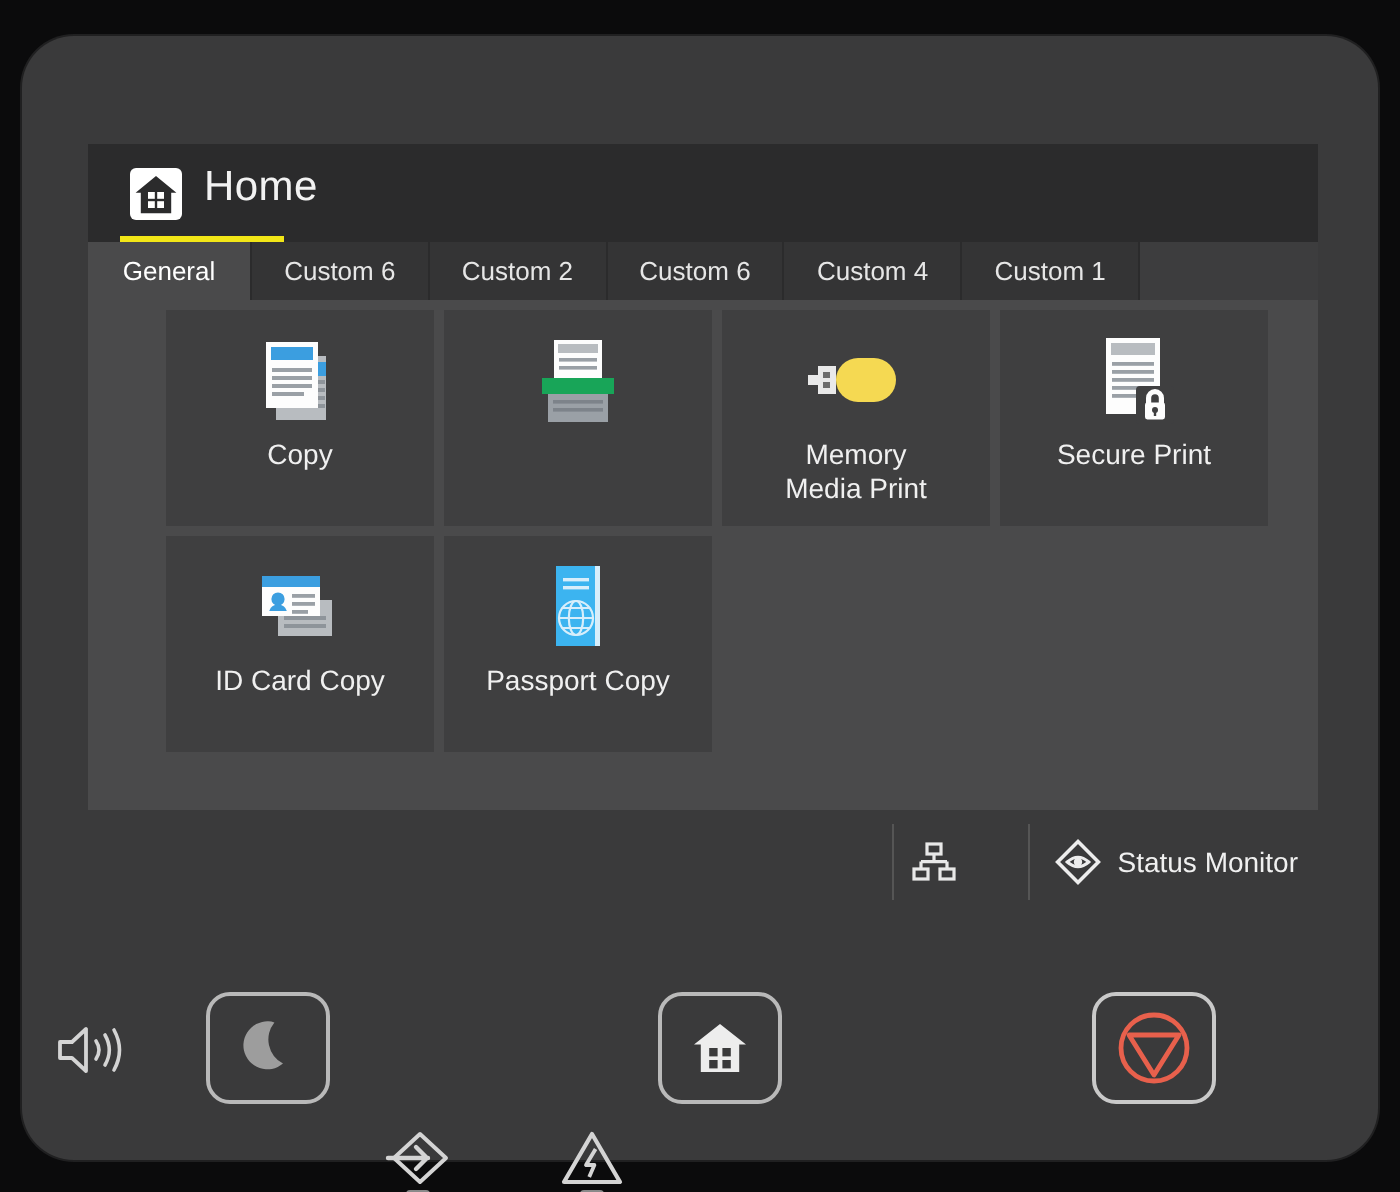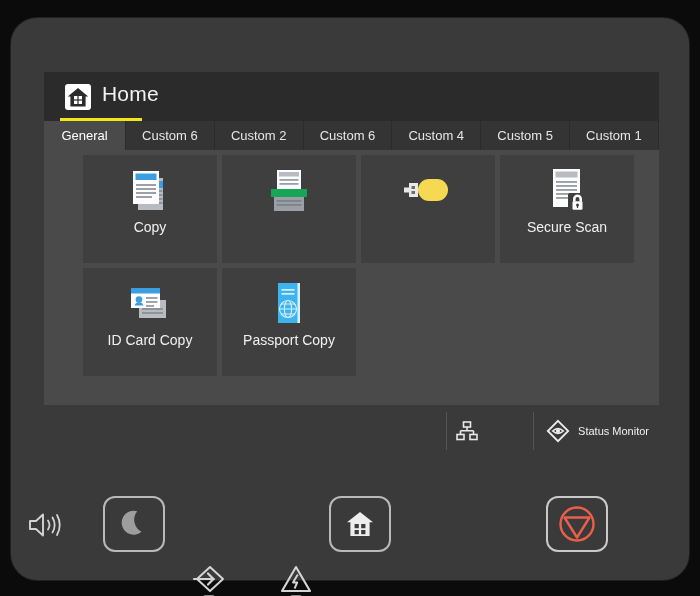--- a/index.html
+++ b/index.html
@@ -174,21 +174,21 @@
     height: 38px;
     padding-left: 12px;
     padding-right: 10px;
     border-left: 1px solid #555;
     display: flex;
     align-items: center;
     gap: 8px;
     cursor: pointer;
   }
   #status-monitor-label {
-    font-size: 11px;
+    font-size: 14px;
     color: #f0f0f0;
     white-space: nowrap;
   }
 
   
   .hw-btn {
     position: absolute;
     width: 62px;
     height: 56px;
     border: 2px solid #b9b9b9;
@@ -249,21 +249,20 @@
       <div id="page-title">Home</div>
       <div id="title-underline"></div>
     </div>
 
     <div id="tabbar">
         <div class="tab active">General</div>
         <div class="tab">Custom 6</div>
         <div class="tab">Custom 2</div>
         <div class="tab">Custom 6</div>
         <div class="tab">Custom 4</div>
-        <div class="tab">Custom 5</div>
         <div class="tab">Custom 1</div>
       </div>
 
     <div id="tilearea">
       <div id="tilegrid">
           <div class="tile">
             <span class="tile-icon">
     <svg viewBox="0 0 58 52">
       <rect x="17" y="13" width="25" height="32" fill="#b8bcc0"></rect>
       <rect x="30.5" y="16" width="11.5" height="7" fill="#3b9ee0"></rect>
@@ -295,38 +294,39 @@
           </div>
           <div class="tile">
             <span class="tile-icon">
     <svg viewBox="0 0 58 52">
       <rect x="10" y="18" width="9" height="14" fill="#e9e9e9"></rect>
       <rect x="12.5" y="21" width="3.5" height="3" fill="#6d6d6d"></rect>
       <rect x="12.5" y="26" width="3.5" height="3" fill="#6d6d6d"></rect>
       <rect x="5" y="22.5" width="5" height="5" fill="#e9e9e9"></rect>
       <rect x="19" y="14" width="30" height="22" rx="11" fill="#f5d952"></rect>
     </svg></span>
+            <span class="tile-label">Memory<br>Media Print</span>
           </div>
           <div class="tile">
             <span class="tile-icon">
     <svg viewBox="0 0 58 52">
       <rect x="15" y="4" width="27" height="38" fill="#fdfdfd"></rect>
       <rect x="17.5" y="6.5" width="22" height="6" fill="#b8bcc0"></rect>
       <rect x="18" y="16" width="21" height="1.9" fill="#9aa0a6"></rect>
       <rect x="18" y="20" width="21" height="1.9" fill="#9aa0a6"></rect>
       <rect x="18" y="24" width="21" height="1.9" fill="#9aa0a6"></rect>
       <rect x="18" y="28" width="21" height="1.9" fill="#9aa0a6"></rect>
       <rect x="18" y="32" width="14" height="1.9" fill="#9aa0a6"></rect>
       <rect x="30" y="28" width="19" height="19" rx="2" fill="#3f3f40"></rect>
       <path d="M35 34 a4.5 4.5 0 0 1 9 0 v2.5 h-2.6 V34 a1.9 1.9 0 0 0 -3.8 0 v2.5 H35 Z" fill="#fdfdfd"></path>
       <rect x="34.5" y="36.2" width="10" height="8.5" rx="1.2" fill="#fdfdfd"></rect>
       <circle cx="39.5" cy="40" r="1.5" fill="#3f3f40"></circle>
       <rect x="38.9" y="40" width="1.2" height="3" fill="#3f3f40"></rect>
     </svg></span>
-            <span class="tile-label">Secure Scan</span>
+            <span class="tile-label">Secure Print</span>
           </div>
           <div class="tile">
             <span class="tile-icon">
     <svg viewBox="0 0 58 52">
       <rect x="18" y="22" width="27" height="18" fill="#b8bcc0"></rect>
       <rect x="21" y="30" width="21" height="2" fill="#8e949a"></rect>
       <rect x="21" y="34" width="21" height="2" fill="#8e949a"></rect>
       <rect x="10" y="10" width="29" height="20" fill="#fdfdfd"></rect>
       <rect x="10" y="10" width="29" height="5.5" fill="#3b9ee0"></rect>
       <circle cx="18" cy="21.5" r="3.3" fill="#3b9ee0"></circle>

